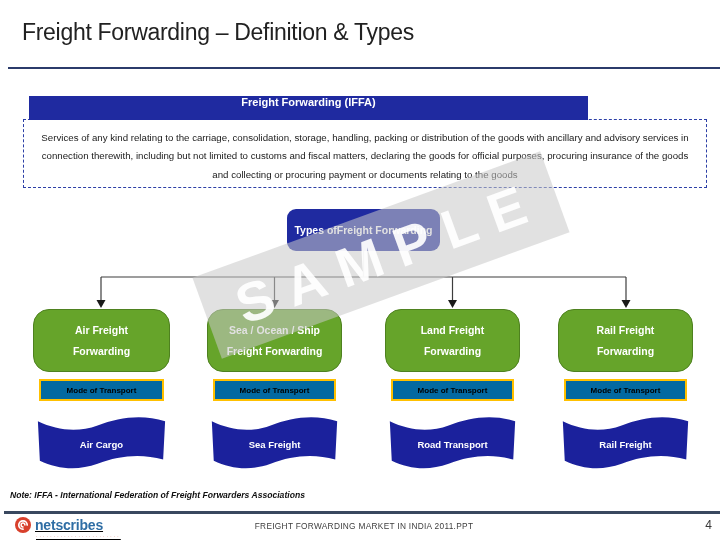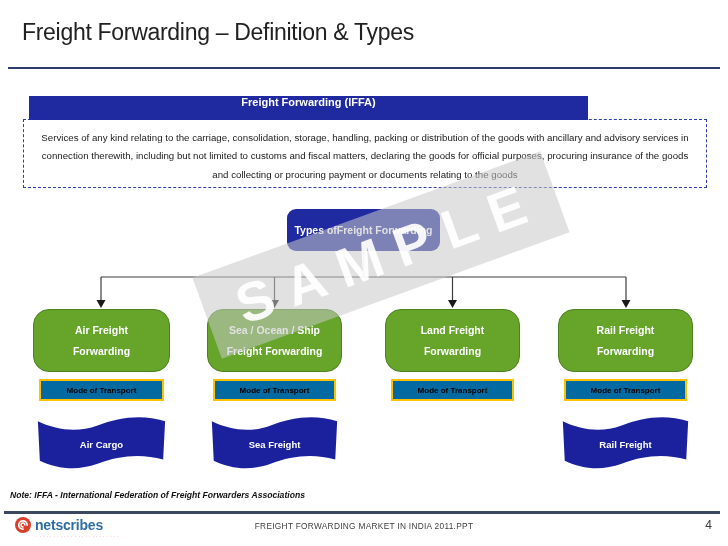--- a/index.html
+++ b/index.html
@@ -77,21 +77,21 @@
   .note-text {
     position:absolute; left:10px; top:490px; font-size:8.6px; font-weight:bold;
     font-style:italic; color:#0f0f0f;
   }
   .footer-rule { position:absolute; left:4px; top:511px; width:716px; height:3px; background:#39485f; }
   .footer-title {
     position:absolute; left:0; top:521px; width:728px; text-align:center;
     font-size:8.3px; color:#3d3d3d; letter-spacing:0.3px;
   }
   .page-num { position:absolute; right:16px; top:518px; font-size:12px; color:#3a3a3a; }
-  .logo { position:absolute; left:14px; top:516px; }
+  .logo { position:absolute; left:14px; top:516px;text-decoration:underline; }
   .logo-row { display:flex; align-items:center; gap:3px; }
   .logo-name { font-size:14px; font-weight:bold; color:#2e6da4; letter-spacing:-0.2px; }
   .logo-tagline { font-size:4px; color:#d04030; letter-spacing:2.2px; margin-left:22px; margin-top:1px; line-height:4px; }
 </style>
 </head>
 <body>
 
 <div class="slide">
 
   <div class="slide-title">Freight Forwarding – Definition &amp; Types</div>
@@ -159,20 +159,26 @@
   </div>
 
   <div class="col col-3">
     <div class="type-box">
       <div>Land Freight</div>
       <div>Forwarding</div>
     </div>
     <div class="mode-box">
       <span>Mode of Transport</span>
     </div>
+    <div class="flag">
+      <svg viewBox="0 0 140 56" preserveAspectRatio="none">
+        <path d="M5,8 C25,17 46,19 66,12 C88,4 112,1 135,8 L133,45 C111,39 88,41 66,49 C45,56 25,54 7,46 Z" fill="#1b219c"></path>
+      </svg>
+      <div class="flag-label">Road Transport</div>
+    </div>
   </div>
 
   <div class="col col-4">
     <div class="type-box">
       <div>Rail Freight</div>
       <div>Forwarding</div>
     </div>
     <div class="mode-box">
       <span>Mode of Transport</span>
     </div>

